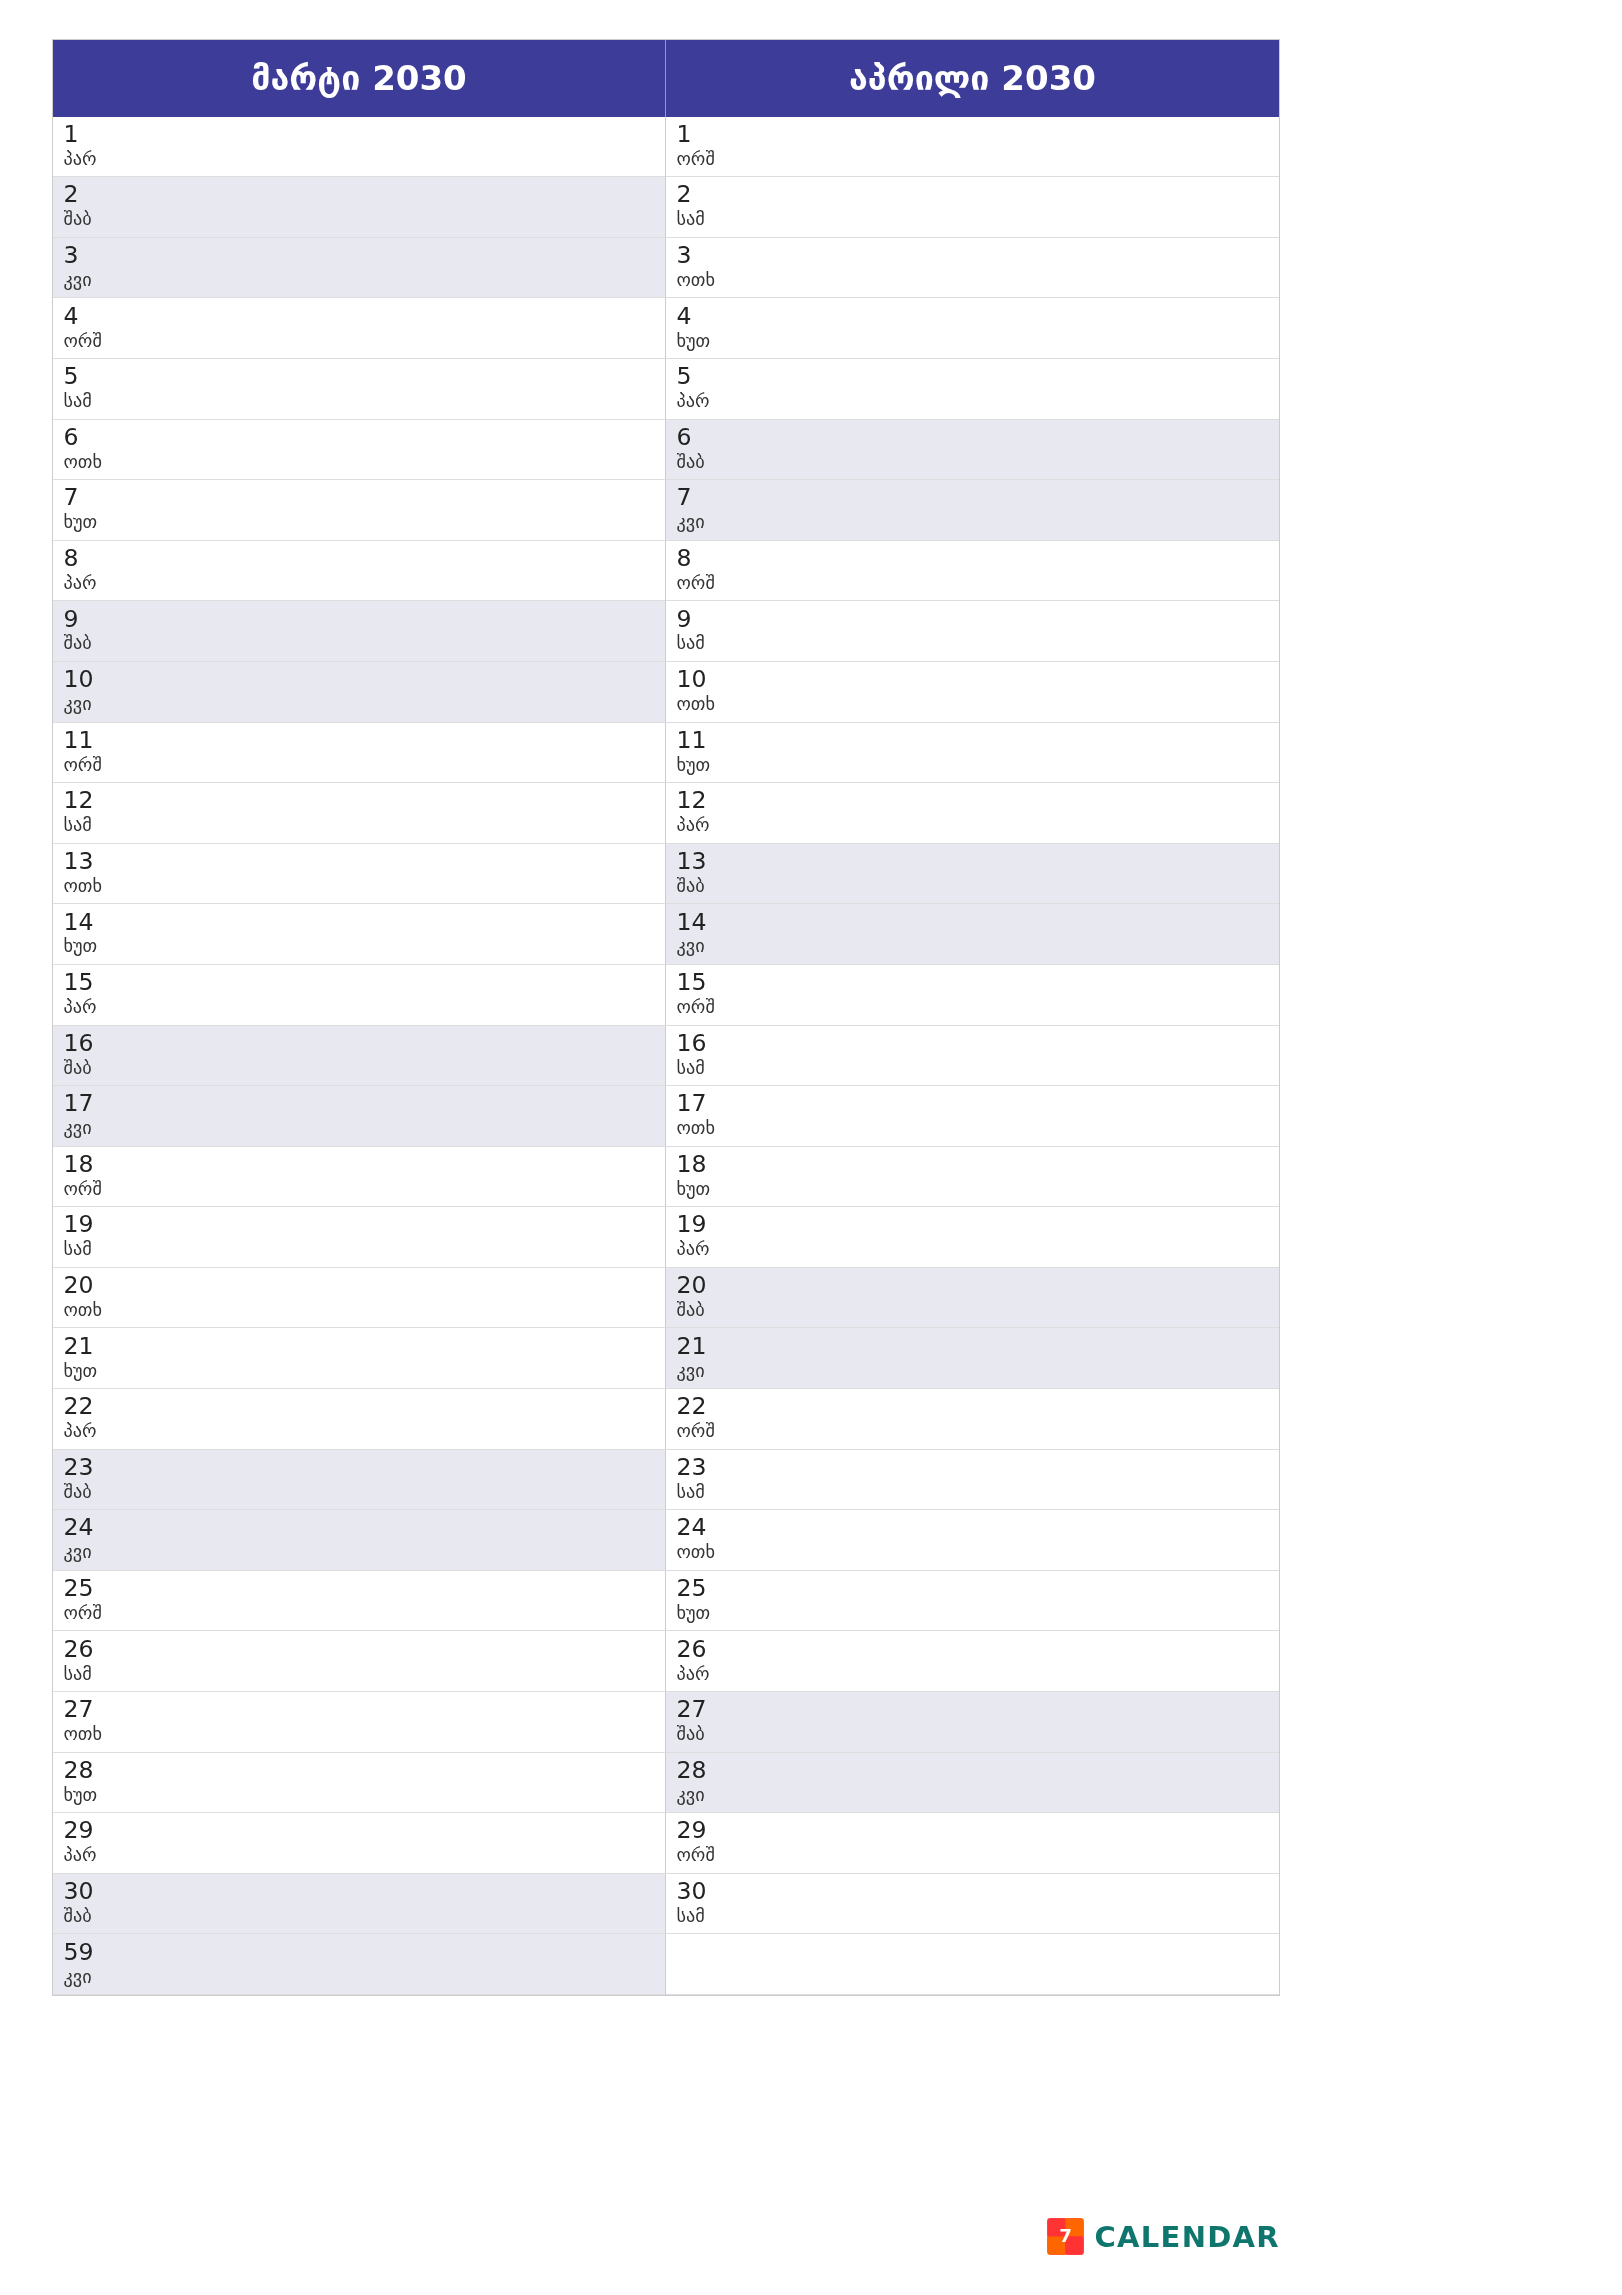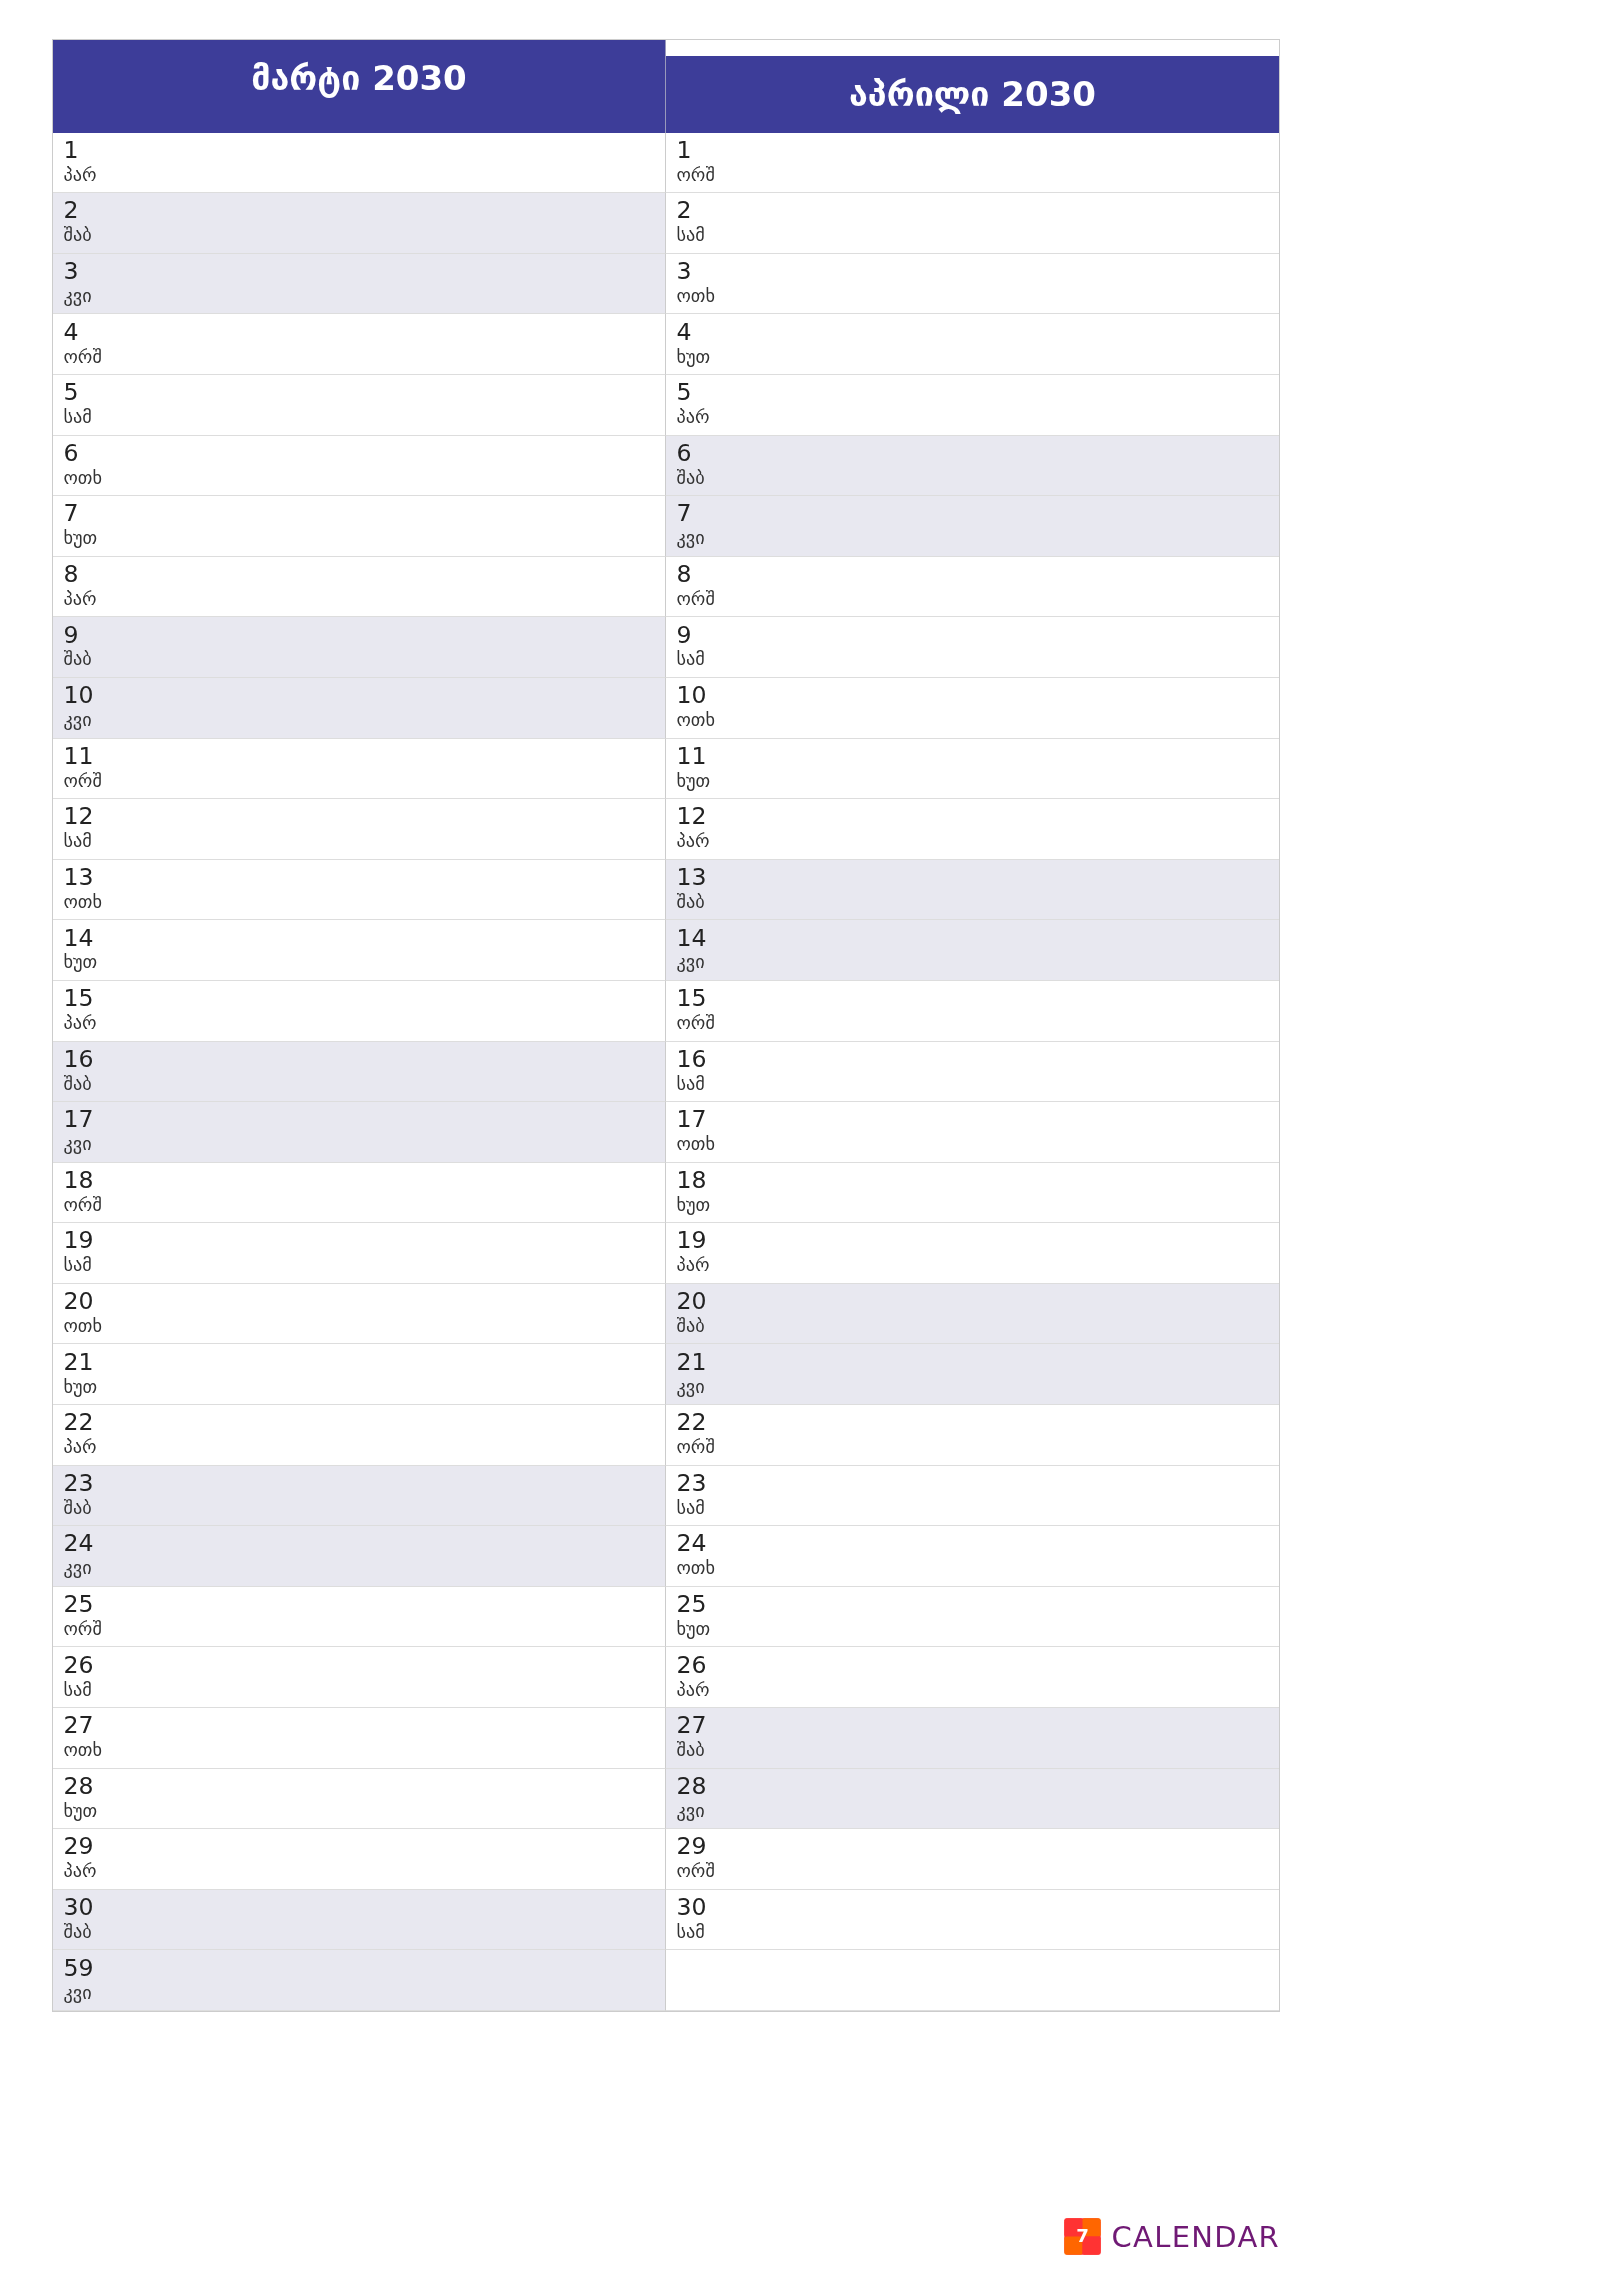--- a/index.html
+++ b/index.html
@@ -20,21 +20,20 @@
       background: #3d3d99;
       color: #fff;
       font-size: 34px;
       font-weight: bold;
       text-align: center;
       padding: 18.3px 6.5px;
       border-right: 0.7px solid #ccc;
     }
     .month-header:last-child {
       border-right: none;
-      margin-top: 16px;
     }
     .day-row {
       display: flex;
       flex-direction: column;
       padding: 5.2px 10.5px 6.5px 10.5px;
       border-bottom: 0.7px solid #ddd;
       min-height: 47px;
       justify-content: center;
     }
     .day-row.shaded {
@@ -58,22 +57,22 @@
       display: flex;
       align-items: center;
       gap: 9.2px;
     }
     .footer-icon {
       width: 39px;
       height: 39px;
     }
     .footer-text {
       font-size: 29px;
-      font-weight: normal;
-      color: #701a75;
+      font-weight: bold;
+      color: #0f766e;
       letter-spacing: 1.3px;
     }
   </style>
 </head>
 <body>
 
 <div class="page">
   <div id="main-calendar">
       <div style="display: grid; grid-template-columns: 1fr 1fr; border-left: 0.7px solid rgb(204, 204, 204); border-right: 0.7px solid rgb(204, 204, 204); border-top: 0.7px solid rgb(204, 204, 204);">
         <div class="month-header" style="border-right: 0.7px solid rgb(153, 153, 187);">მარტი 2030</div>

